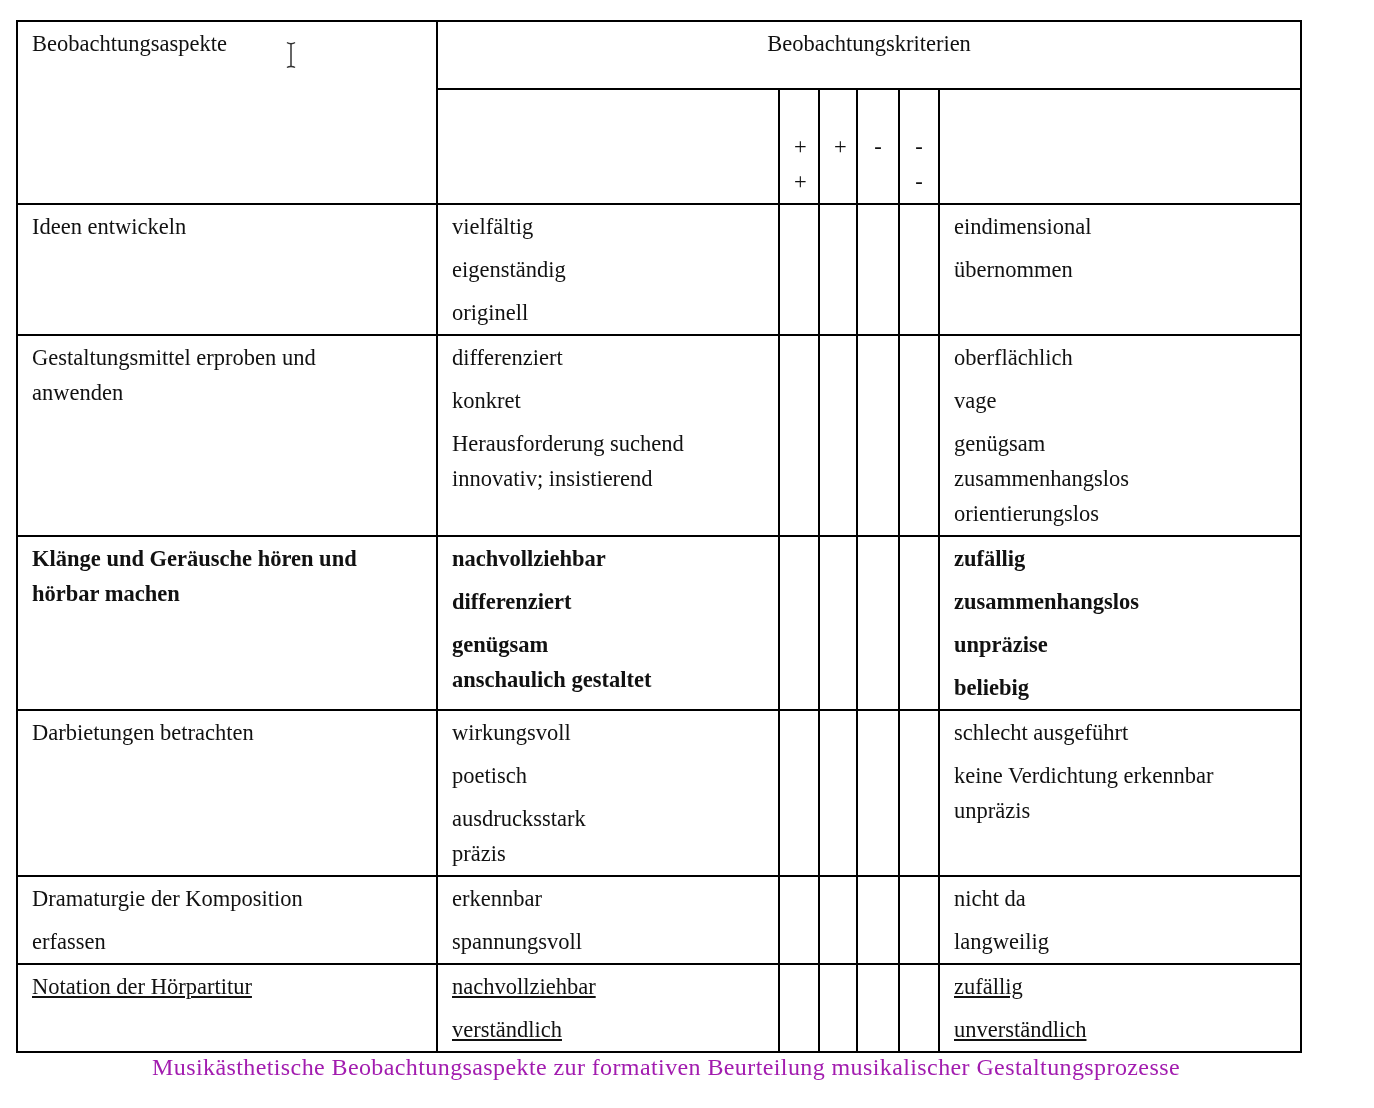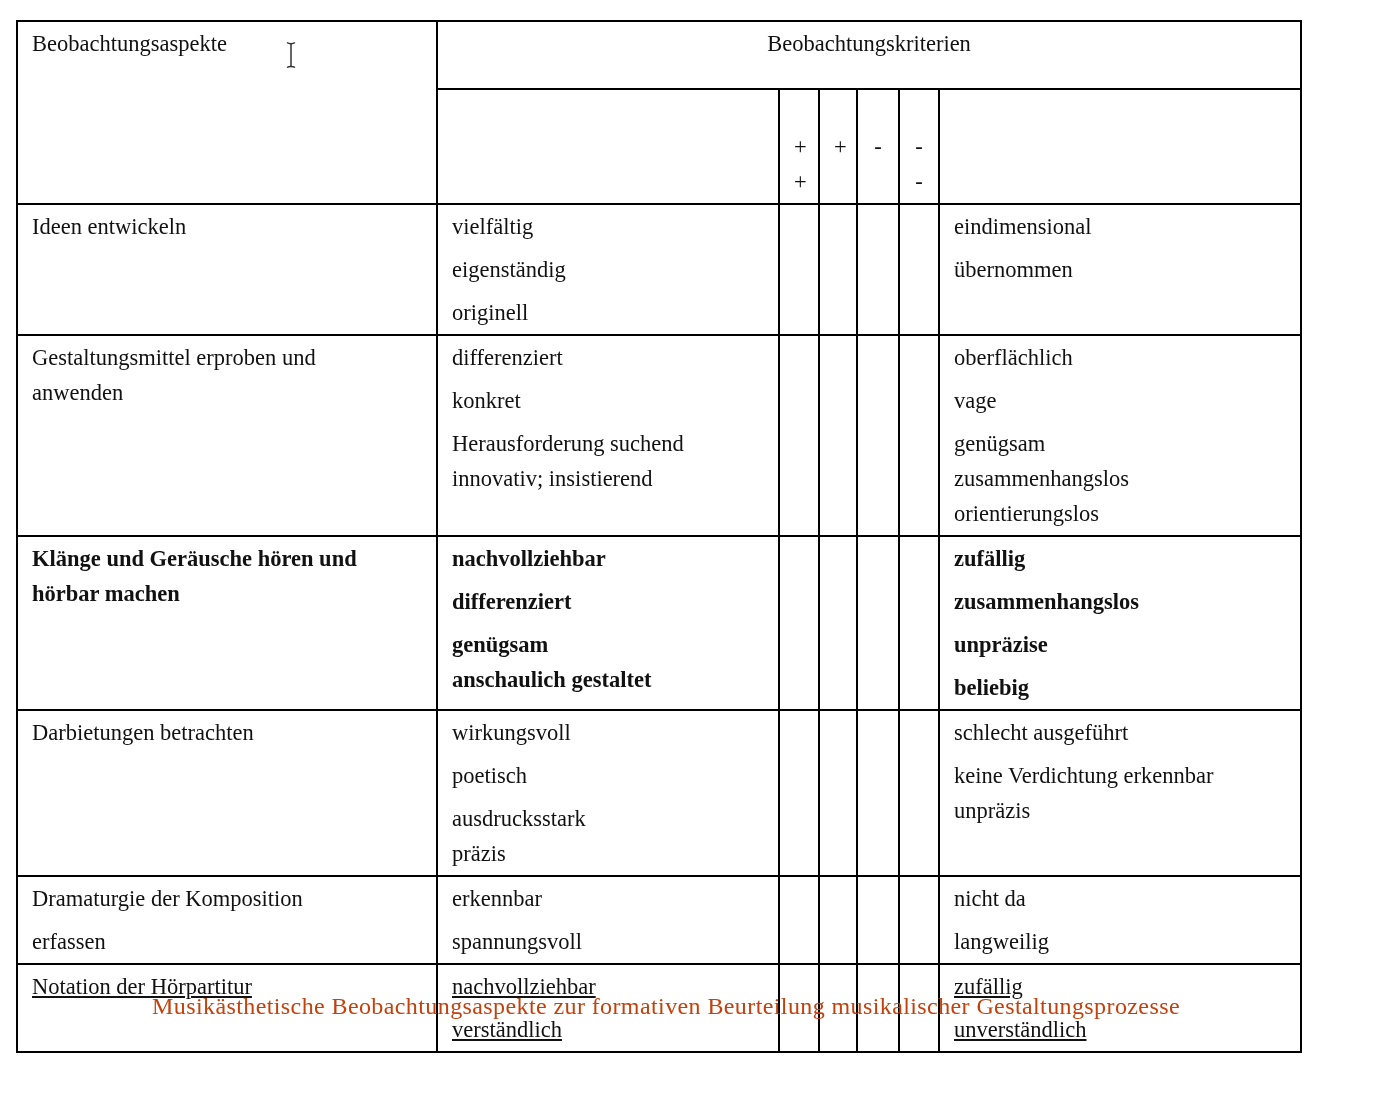--- a/index.html
+++ b/index.html
@@ -63,26 +63,26 @@
   tbody tr:nth-child(1) { height: 121px; margin-left: 24px; }
   tbody tr:nth-child(2) { height: 194px; }
   tbody tr:nth-child(3) { height: 171px; font-weight: bold; }
   tbody tr:nth-child(4) { height: 164px; }
   tbody tr:nth-child(5) { height: 86px; margin-top: 24px; }
   tbody tr:nth-child(6) { height: 80px; text-decoration: underline; }
 
   .caption {
     position: absolute;
     left: 24px;
-    top: 990px;
+    top: 1051px;
     width: 1284px;
     text-align: center;
     font-size: 24px;
     letter-spacing: 0.4px;
-    color: #c2410c;
+    color: #a21caf;
     line-height: 32px;
   }
   .ibeam {
     position: absolute;
     left: 285px;
     top: 41px;
     width: 12px;
     height: 28px;
   }
 </style>

